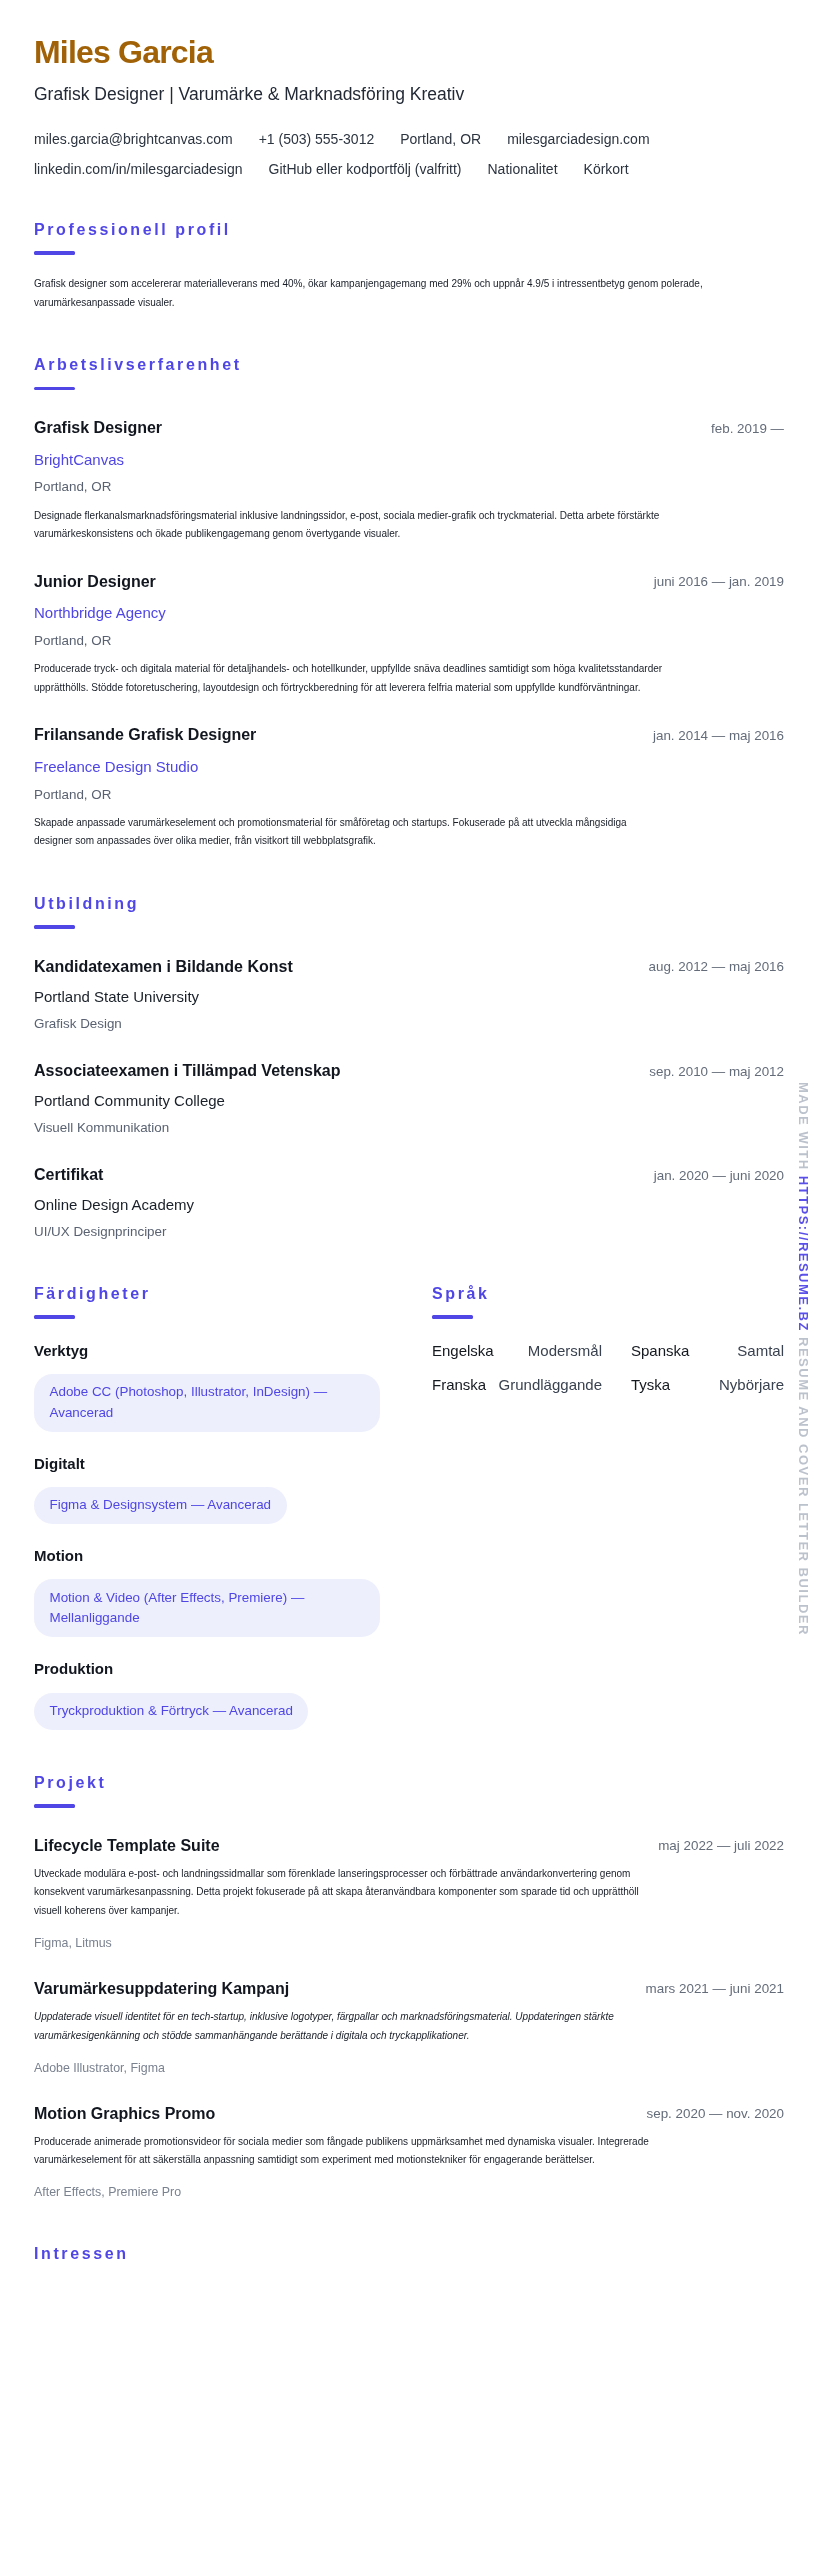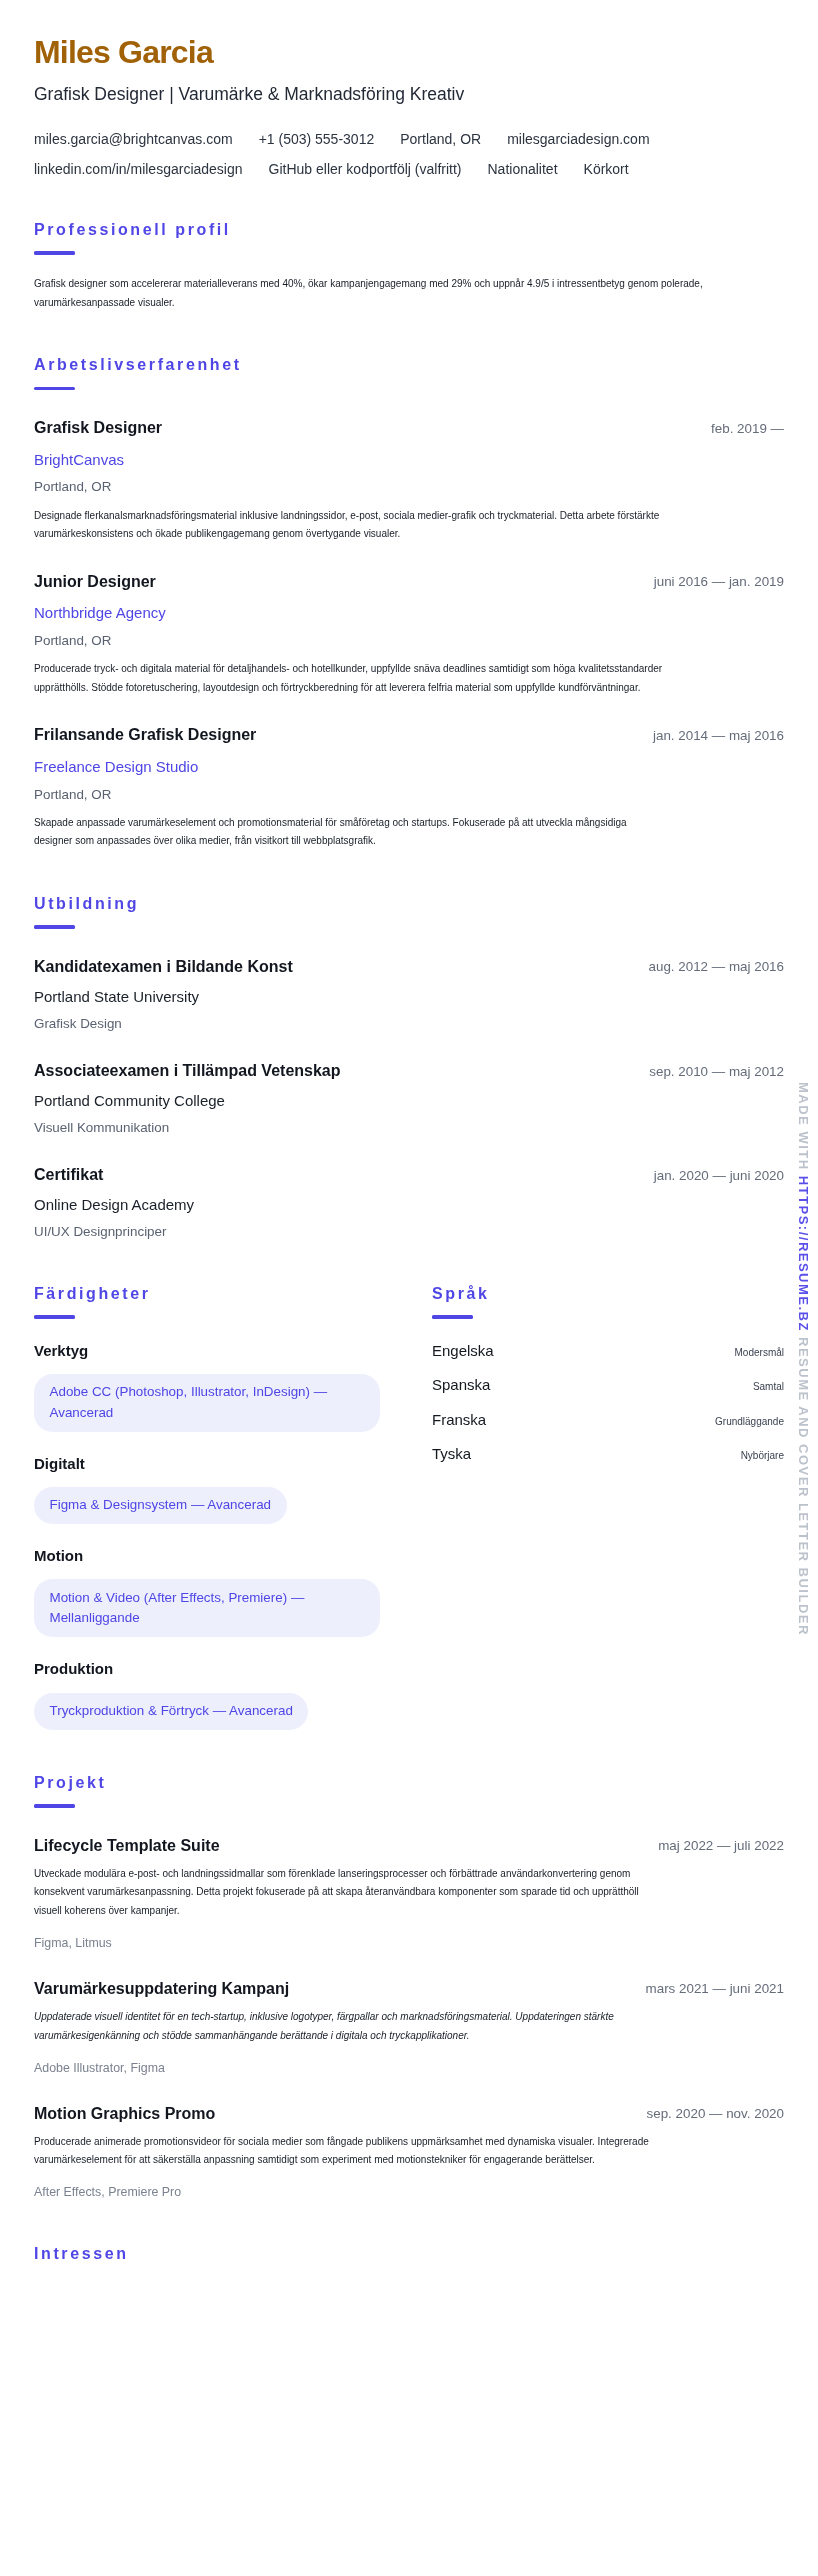--- a/index.html
+++ b/index.html
@@ -43,24 +43,24 @@
   .edu-field{font-size:13.4px;color:#5a6271;margin-top:9.8px;line-height:1.25;}
   
   .two-col{display:grid;grid-template-columns:364px 1fr;column-gap:34px;align-items:start;}
   .skill-group{margin-top:23px;}
   .skill-label{font-size:15px;font-weight:700;color:#12161f;line-height:1.25;}
   .pill{
     display:inline-block;background:var(--pill-bg);color:var(--accent);
     font-size:13.4px;line-height:1.55;padding:8.2px 15.5px;border-radius:18.5px;
     margin-top:13.4px;max-width:346px;
   }
-  .lang-grid{display:grid;grid-template-columns:1fr;column-gap:29px;margin-top:5.2px;}
+  .lang-grid{display:grid;grid-template-columns:1fr 1fr;column-gap:29px;margin-top:5.2px;}
   .lang-item{display:flex;justify-content:space-between;align-items:baseline;gap:12.4px;margin-top:17.5px;}
   .lang-name{font-size:15px;font-weight:400;color:#14181f;}
-  .lang-level{font-size:10px;color:#3a4250;text-align:right;}
+  .lang-level{font-size:15px;color:#3a4250;text-align:right;}
   
   .watermark{
     position:absolute;top:1082px;right:7.2px;
     writing-mode:vertical-rl;
     font-size:13px;font-weight:600;letter-spacing:1.5px;
     color:var(--wm-gray);white-space:nowrap;
   }
   .watermark .wm-link{color:#5a50e9;}
 </style>
 </head>

